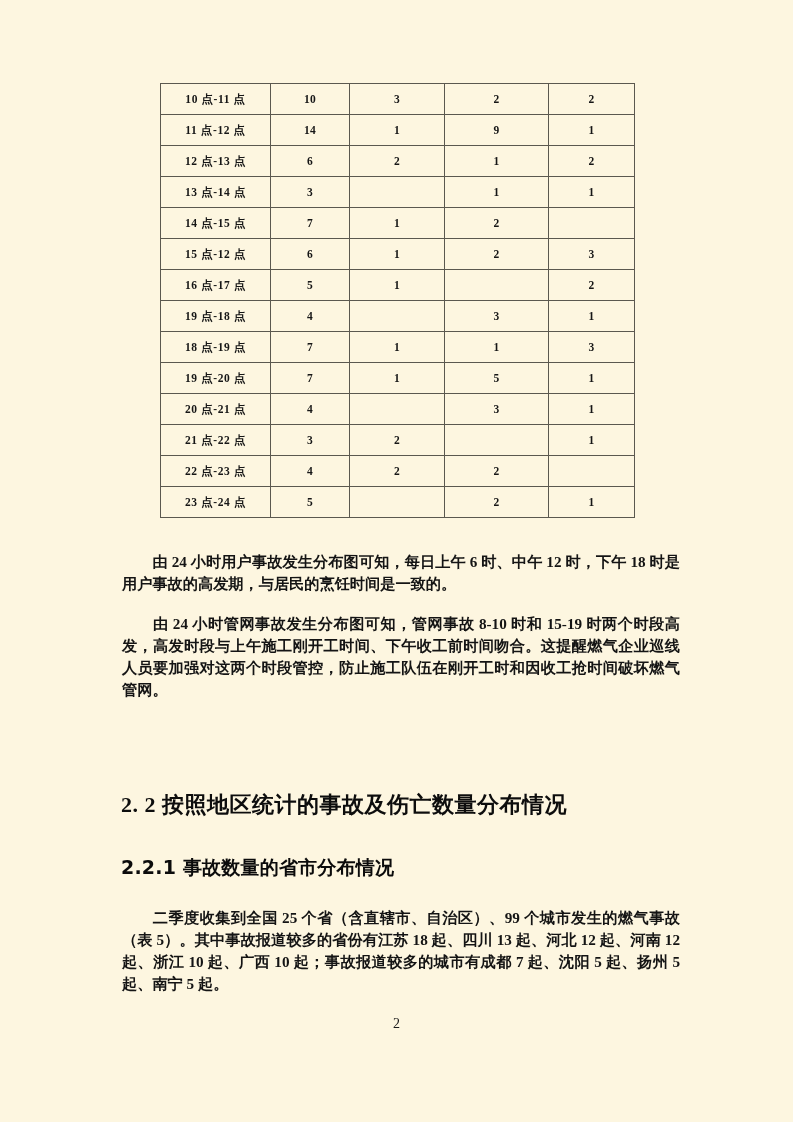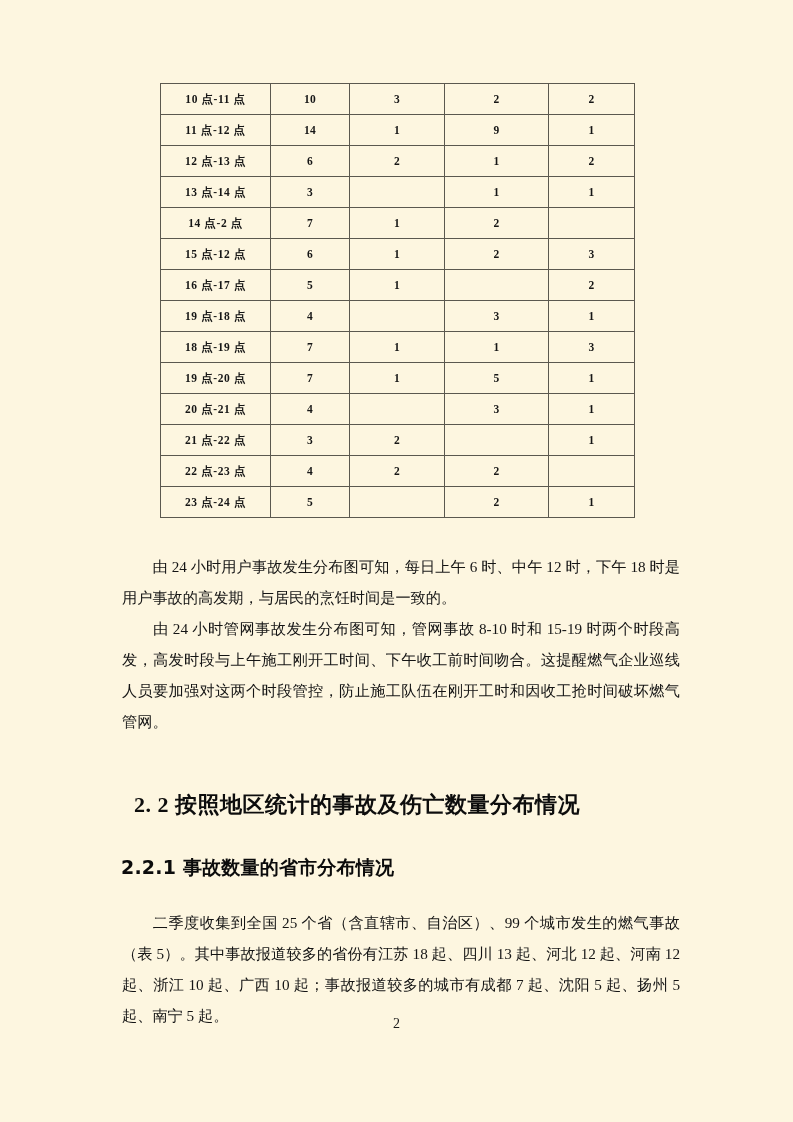--- a/index.html
+++ b/index.html
@@ -60,43 +60,44 @@
     font-size: 11.5px;
     letter-spacing: 0.6px;
   }
 
   
   .para {
     position: absolute;
     left: 122px;
     width: 558px;
     font-size: 15.2px;
-    line-height: 31px;
+    line-height: 22px;
     text-align: justify;
     text-justify: inter-ideograph;
     color: #141414;
     font-family: "Liberation Serif", "DejaVu Serif", serif;
+    font-weight: bold;
   }
   .para .indent { display: inline-block; width: 2em; }
 
   #para-1 { top: 536px; }
   #para-2 { top: 598px; }
 
   
   .h2 {
     position: absolute;
     left: 121px;
     width: 560px;
     font-size: 22px;
     font-weight: bold;
     letter-spacing: 0.5px;
     color: #0d0d0d;
     font-family: "Liberation Serif", "DejaVu Serif", serif;
   }
-  #heading-22 { top: 772px; margin-left: 13px; }
+  #heading-22 { top: 772px; }
 
   .h3 {
     position: absolute;
     left: 121px;
     width: 560px;
     font-size: 19px;
     font-weight: bold;
     letter-spacing: 0.2px;
     color: #0b0b0b;
     font-family: "DejaVu Sans", "Liberation Sans", sans-serif;
@@ -154,21 +155,21 @@
           <td>2</td>
         </tr>
         <tr>
           <td class="label">13 点-14 点</td>
           <td>3</td>
           <td></td>
           <td>1</td>
           <td>1</td>
         </tr>
         <tr>
-          <td class="label">14 点-2 点</td>
+          <td class="label">14 点-15 点</td>
           <td>7</td>
           <td>1</td>
           <td>2</td>
           <td></td>
         </tr>
         <tr>
           <td class="label">15 点-12 点</td>
           <td>6</td>
           <td>1</td>
           <td>2</td>

